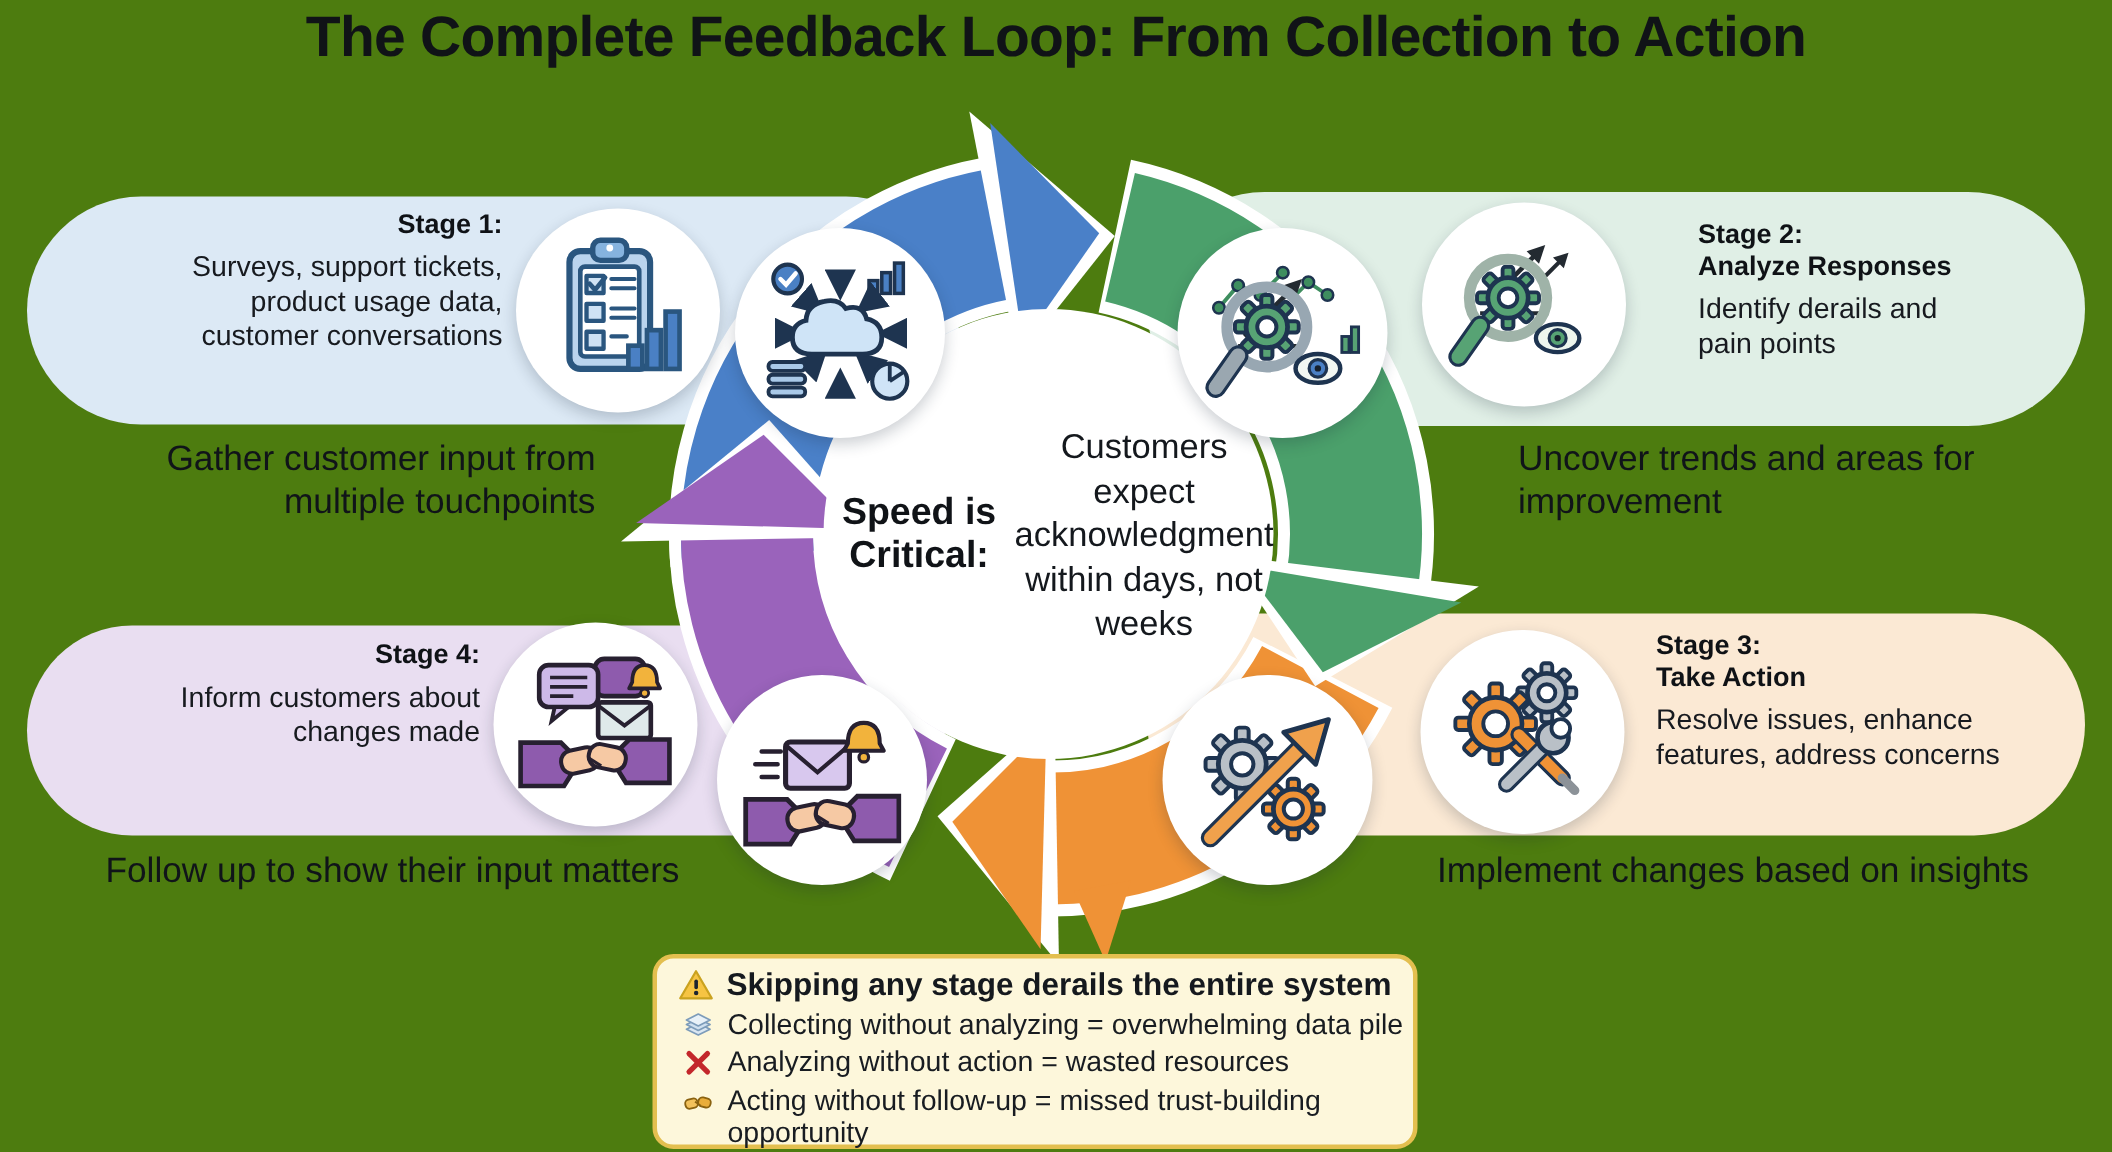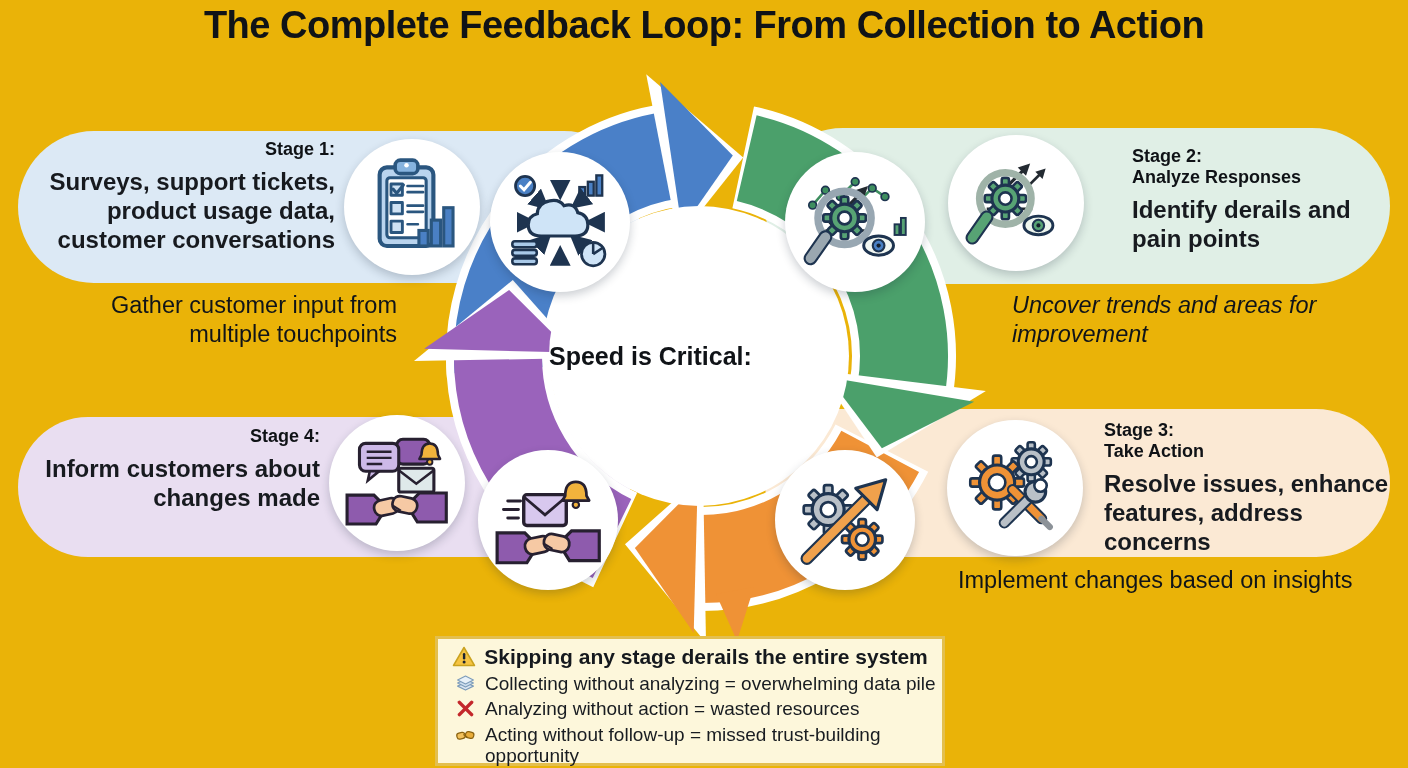--- a/index.html
+++ b/index.html
@@ -1,41 +1,41 @@
 <!DOCTYPE html>
 <html><head>
 <meta charset="utf-8">
 <style>
   html,body{margin:0;padding:0;background:#ffffff;}
-  .canvas{position:relative;width:1408px;height:768px;overflow:hidden;background:#eab308;
+  .canvas{position:relative;width:1408px;height:768px;overflow:hidden;background:#4d7c0f;
           font-family:"Liberation Sans", sans-serif;color:#14181d;}
   .title{position:absolute;left:0;top:4px;width:1408px;text-align:center;
          font-size:38px;font-weight:700;letter-spacing:-0.5px;color:#101317;z-index:6;}
   .pill{position:absolute;border-radius:999px;z-index:1;}
   #ring{position:absolute;left:0;top:0;z-index:2;}
   .center-circle{position:absolute;left:549px;top:206px;width:300px;height:300px;border-radius:50%;
                  background:#ffffff;z-index:3;display:flex;flex-direction:row;align-items:center;
                  justify-content:space-between;text-align:center;}
   .center-heading{font-size:25px;font-weight:700;color:#101317;}
   .center-body{font-size:23px;line-height:1.28;white-space:pre-line;color:#14181d;margin-top:2px;}
   .icon-circle{position:absolute;background:#fff;border-radius:50%;z-index:4;
                display:flex;align-items:center;justify-content:center;
                box-shadow:0 4px 10px rgba(25,35,55,.22);}
   .icon-circle svg{width:76%;height:76%;display:block;}
   .stage-text{position:absolute;z-index:3;}
   .stage-text.right{text-align:right;}
   .stage-text.left{text-align:left;}
   .stage-head{font-size:18px;font-weight:700;line-height:1.16;color:#0f1216;}
-  .stage-desc{font-size:24px;font-weight:700;line-height:1.22;color:#171a1f;
+  .stage-desc{font-size:19px;font-weight:400;line-height:1.22;color:#171a1f;
               white-space:pre-line;margin-top:7px;}
   .caption{position:absolute;z-index:3;font-size:23.5px;font-weight:500;line-height:1.22;
            color:#101419;white-space:pre-line;}
   .caption.right{text-align:right;}
   .warning{position:absolute;left:435px;top:636px;width:504px;height:118px;z-index:6;
-           border:3px solid #be185d;border-radius:0;background:#fdf7db;
+           border:3px solid #be185d;border-radius:14px;background:#fdf7db;
            padding:6px 0 0 0;box-sizing:content-box;}
   .warning-head{display:flex;align-items:center;justify-content:center;gap:8px;
                 font-size:21px;font-weight:700;color:#15191e;}
   .warning-head svg{width:24px;height:24px;}
   .warning-item{display:flex;align-items:flex-start;gap:9px;font-size:19px;font-weight:500;
                 color:#181c21;padding-left:17px;margin-top:4px;line-height:1.12;}
   .warning-item svg{width:21px;height:21px;flex:0 0 auto;}
 </style>
 </head>
 <body>
@@ -64,53 +64,58 @@
       <polygon points="985.9,391.0 876.8,457.5 819.1,370.5" fill="#ffffff"></polygon>
       <polygon points="974.2,401.7 881.9,448.2 828.2,377.3" fill="#4ba06b"></polygon>
       <polygon points="706.0,643.0 625.0,544.2 703.1,475.0" fill="#ffffff"></polygon>
       <polygon points="693.7,632.9 634.9,547.9 697.6,485.0" fill="#ef9236"></polygon>
       <polygon points="414.0,361.0 512.8,280.0 582.0,358.1" fill="#ffffff"></polygon>
       <polygon points="424.1,348.7 509.1,289.9 572.0,352.6" fill="#9a63bb"></polygon>
     </svg>
 
   <div class="center-circle">
     <div class="center-heading">Speed is Critical:</div>
+    <div class="center-body">Customers expect
+acknowledgment
+within days, not
+weeks</div>
   </div>
 
   <div class="stage-text right" style="left:35px;top:139px;width:300px;">
     <div class="stage-head">Stage 1:</div>
     <div class="stage-desc">Surveys, support tickets,
 product usage data,
 customer conversations</div>
   </div>
   <div class="caption right" style="left:57px;top:291px;width:340px;">Gather customer input from
 multiple touchpoints</div>
 
   <div class="stage-text left" style="left:1104px;top:146px;width:295px;margin-left:28px;">
     <div class="stage-head">Stage 2:</div>
     <div class="stage-head">Analyze Responses</div>
     <div class="stage-desc">Identify derails and
 pain points</div>
   </div>
-  <div class="caption" style="left:1012px;top:291px;width:380px;font-style:italic;">Uncover trends and areas for
+  <div class="caption" style="left:1012px;top:291px;width:380px;">Uncover trends and areas for
 improvement</div>
 
   <div class="stage-text left" style="left:1104px;top:420px;width:300px;">
     <div class="stage-head">Stage 3:</div>
     <div class="stage-head">Take Action</div>
     <div class="stage-desc">Resolve issues, enhance
 features, address concerns</div>
   </div>
   <div class="caption" style="left:958px;top:566px;width:430px;">Implement changes based on insights</div>
 
   <div class="stage-text right" style="left:20px;top:426px;width:300px;">
     <div class="stage-head">Stage 4:</div>
     <div class="stage-desc">Inform customers about
 changes made</div>
   </div>
+  <div class="caption right" style="left:53px;top:566px;width:400px;">Follow up to show their input matters</div>
 
   <div class="icon-circle" style="left:344px;top:139px;width:136px;height:136px;">
     <svg viewBox="0 0 100 100">
       <g stroke="#2a567f" stroke-linejoin="round" stroke-linecap="round">
         <rect x="19" y="12" width="52" height="76" rx="7" fill="#bad4ee" stroke-width="4"></rect>
         <rect x="26" y="22" width="38" height="58" rx="3" fill="#ffffff" stroke-width="3"></rect>
         <rect x="34" y="5" width="22" height="13" rx="5" fill="#86b3de" stroke-width="3.5"></rect>
         <circle cx="45" cy="10" r="2.2" fill="#fff" stroke="none"></circle>
         <rect x="30" y="28" width="11" height="11" fill="#cfe2f4" stroke-width="2.8"></rect>
         <path d="M32 33 l3.5 4 l6.5 -8" fill="none" stroke-width="3"></path>

